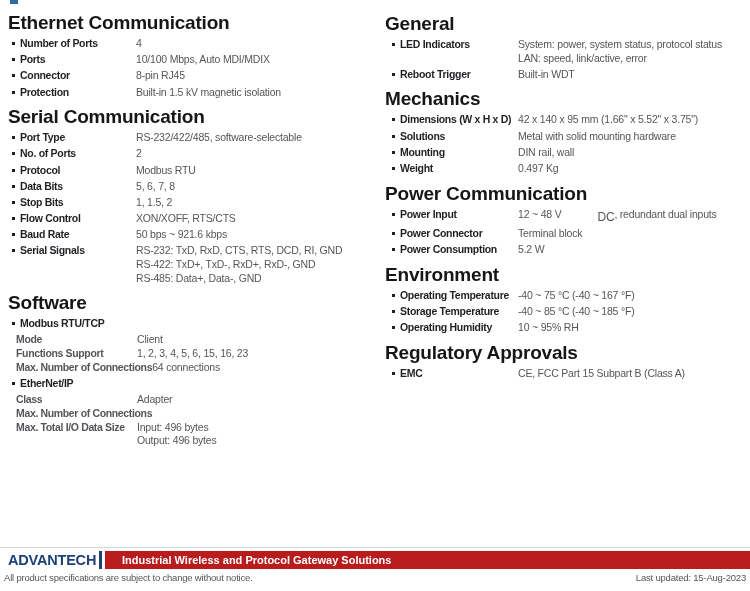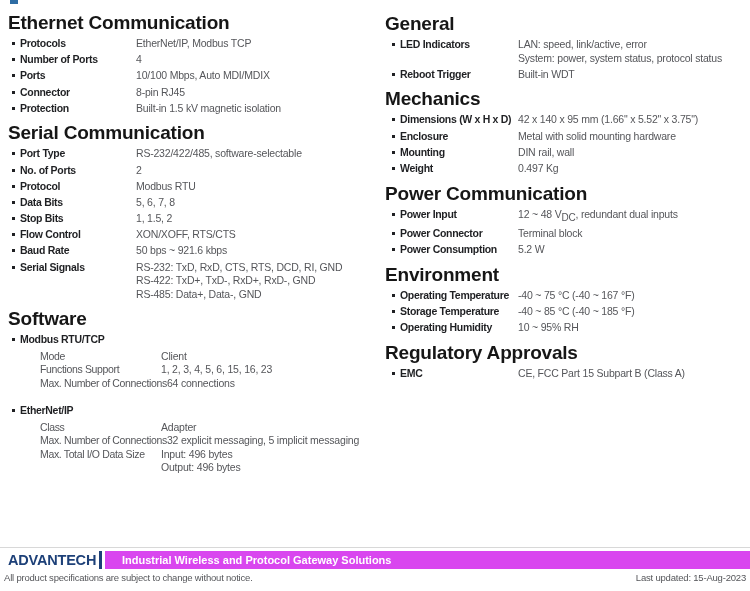--- a/index.html
+++ b/index.html
@@ -39,72 +39,65 @@
     width: 3px; height: 3px; background: #1f2023;
   }
   .col-right .bullet::before { left: 7px; }
   .label {
     flex: 0 0 116px; font-weight: bold; color: #1f2023;
     letter-spacing: -0.3px; white-space: nowrap;
   }
   .col-right .label { flex: 0 0 118px; }
   .value { color: #55565a; }
   .vline { line-height: 13.6px; white-space: nowrap; }
-  sub { font-size: 10px; }
+  sub { font-size: 12px; margin-left: 36px; }
 
   
   .subrow { margin-left: 8px; margin-bottom: 0; }
-  .subrow .label { font-weight: normal; color: #55565a; flex: 0 0 121px; letter-spacing: -0.35px; margin-left: 24px; }
-  .subrow + .has-bullet { margin-top: 14px; align-items: flex-end; }
+  .subrow .label { font-weight: bold; color: #55565a; flex: 0 0 121px; letter-spacing: -0.35px; }
+  .subrow + .has-bullet { margin-top: 3px; align-items: flex-end; }
 
   
   .footer-rule {
     position: absolute; left: 0; top: 547px;
     width: 750px; height: 1px; background: #d8d8d8;
   }
   .footer-bar { position: absolute; left: 0; top: 551px; width: 750px; height: 22px; }
   .logo {
     position: absolute; left: 8px; top: 0; height: 18px;
     line-height: 18px; font-size: 14.5px; font-weight: bold;
     color: #1d4078; letter-spacing: -0.2px;
   }
   .logo-divider {
     position: absolute; left: 99px; top: 0;
     width: 3px; height: 18px; background: #1d4078;
   }
   .banner {
     position: absolute; left: 105px; right: 0; top: 0; height: 18px;
-    background: #d946ef; color: #ffffff;
+    background: #b91c1c; color: #ffffff;
     font-size: 11px; font-weight: bold; line-height: 18px;
     padding-left: 17px; box-sizing: border-box; white-space: nowrap;
   }
   .footer-note {
     position: absolute; top: 572px;
     font-size: 9.5px; color: #55565a; letter-spacing: -0.2px;
   }
   .footer-note.left  { left: 4px; }
   .footer-note.right { right: 4px; }
 </style>
 </head>
 <body>
 
 <div class="top-marker"></div>
 
 <div class="col col-left">
     <div class="section">
       <div class="sec-title">Ethernet Communication</div>
       <div class="row has-bullet">
         <span class="bullet"></span>
-        <span class="label">Protocols</span>
-        <div class="value">
-          <div class="vline">EtherNet/IP, Modbus TCP</div>
-        </div>
-      </div>
-      <div class="row has-bullet">
-        <span class="bullet"></span>
         <span class="label">Number of Ports</span>
         <div class="value">
           <div class="vline">4</div>
         </div>
       </div>
       <div class="row has-bullet">
         <span class="bullet"></span>
         <span class="label">Ports</span>
         <div class="value">
           <div class="vline">10/100 Mbps, Auto MDI/MDIX</div>
@@ -217,42 +210,39 @@
         <div class="value"></div>
       </div>
       <div class="row subrow">
         <span class="label">Class</span>
         <div class="value">
           <div class="vline">Adapter</div>
         </div>
       </div>
       <div class="row subrow">
         <span class="label">Max. Number of Connections</span>
-        <div class="value">
-          <div class="vline">32 explicit messaging, 5 implicit messaging</div>
-        </div>
       </div>
       <div class="row subrow">
         <span class="label">Max. Total I/O Data Size</span>
         <div class="value">
           <div class="vline">Input: 496 bytes</div>
           <div class="vline">Output: 496 bytes</div>
         </div>
       </div>
     </div>
   </div>
 <div class="col col-right">
     <div class="section">
       <div class="sec-title">General</div>
       <div class="row has-bullet">
         <span class="bullet"></span>
         <span class="label">LED Indicators</span>
         <div class="value">
+          <div class="vline">System: power, system status, protocol status</div>
           <div class="vline">LAN: speed, link/active, error</div>
-          <div class="vline">System: power, system status, protocol status</div>
         </div>
       </div>
       <div class="row has-bullet">
         <span class="bullet"></span>
         <span class="label">Reboot Trigger</span>
         <div class="value">
           <div class="vline">Built-in WDT</div>
         </div>
       </div>
     </div>
@@ -260,21 +250,21 @@
       <div class="sec-title">Mechanics</div>
       <div class="row has-bullet">
         <span class="bullet"></span>
         <span class="label">Dimensions (W x H x D)</span>
         <div class="value">
           <div class="vline">42 x 140 x 95 mm (1.66" x 5.52" x 3.75")</div>
         </div>
       </div>
       <div class="row has-bullet">
         <span class="bullet"></span>
-        <span class="label">Enclosure</span>
+        <span class="label">Solutions</span>
         <div class="value">
           <div class="vline">Metal with solid mounting hardware</div>
         </div>
       </div>
       <div class="row has-bullet">
         <span class="bullet"></span>
         <span class="label">Mounting</span>
         <div class="value">
           <div class="vline">DIN rail, wall</div>
         </div>

